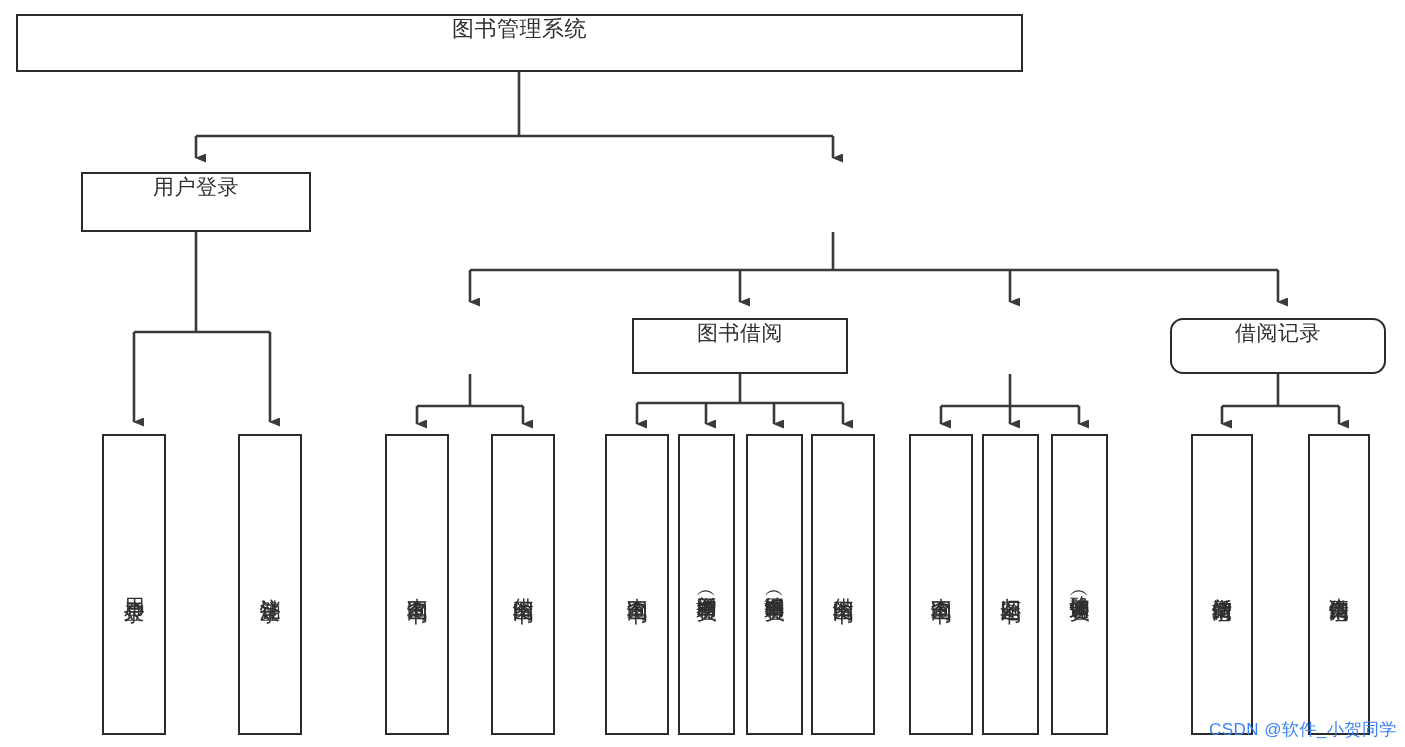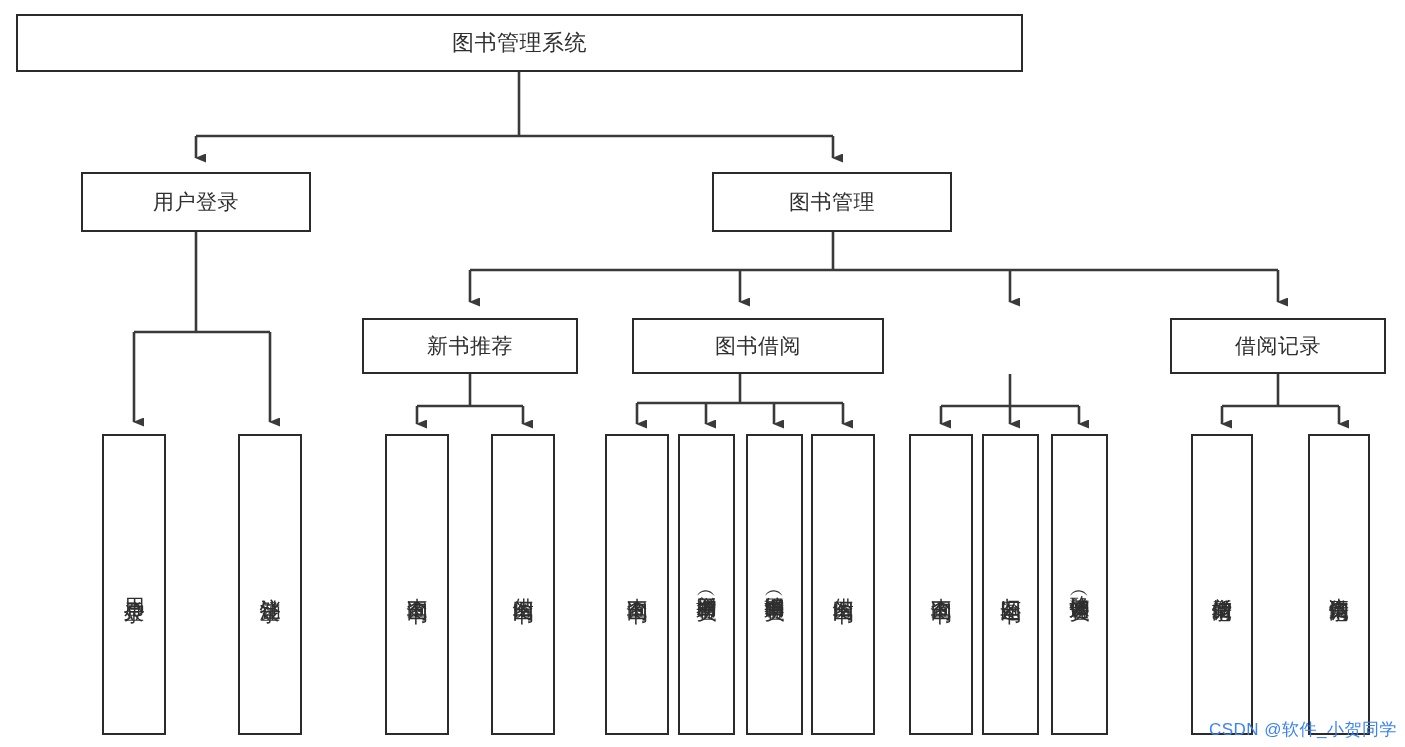--- a/index.html
+++ b/index.html
@@ -25,21 +25,21 @@
     width: 1405px;
     height: 747px;
     pointer-events: none;
   }
   .node {
     position: absolute;
     box-sizing: border-box;
     background: #ffffff;
     border: 2px solid #2b2b2b;
     display: flex;
-    align-items: center;
+    align-items: flex-start;
     justify-content: center;
     color: #2f2f2f;
   }
   .node-label {
     display: block;
     text-align: center;
     color: #2f2f2f;
     letter-spacing: 0.5px;
   }
   
@@ -138,34 +138,28 @@
   </svg>
 
   <div class="node horiz root" style="left:16px; top:14px; width:1007px; height:58px;">
     <span class="node-label">图书管理系统</span>
   </div>
 
   <div class="node horiz" style="left:81px; top:172px; width:230px; height:60px;">
     <span class="node-label">用户登录</span>
   </div>
 
-  <div class="node horiz" style="left:712px; top:172px; width:240px; height:60px;">
-    <span class="node-label">图书管理</span>
-  </div>
-
-  <div class="node horiz" style="left:362px; top:318px; width:216px; height:56px;">
-    <span class="node-label">新书推荐</span>
-  </div>
-
-  <div class="node horiz" style="left:632px; top:318px; width:252px; height:56px;">
+
+
+  <div class="node horiz" style="left:632px; top:318px; width:216px; height:56px;">
     <span class="node-label">图书借阅</span>
   </div>
 
 
-  <div class="node horiz" style="left:1170px; top:318px; width:216px; height:56px;">
+  <div class="node horiz" style="left:1170px; top:318px; width:216px; height:56px;border-radius:13px;">
     <span class="node-label">借阅记录</span>
   </div>
 
   <div class="node leaf" style="left:102px; top:434px; width:64px; height:301px;">
     <span class="node-label">用户登录</span>
   </div>
 
   <div class="node leaf" style="left:238px; top:434px; width:64px; height:301px;">
     <span class="node-label">注销登录</span>
   </div>

